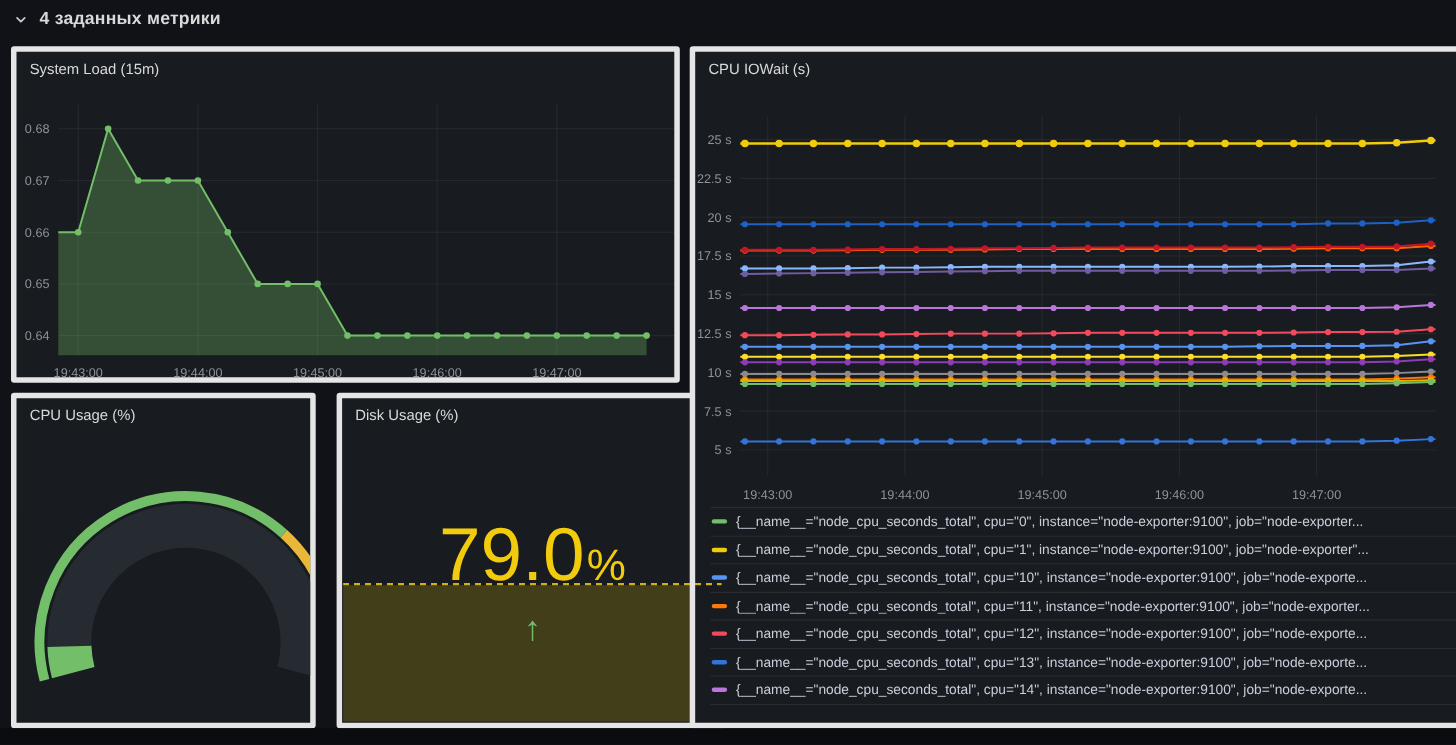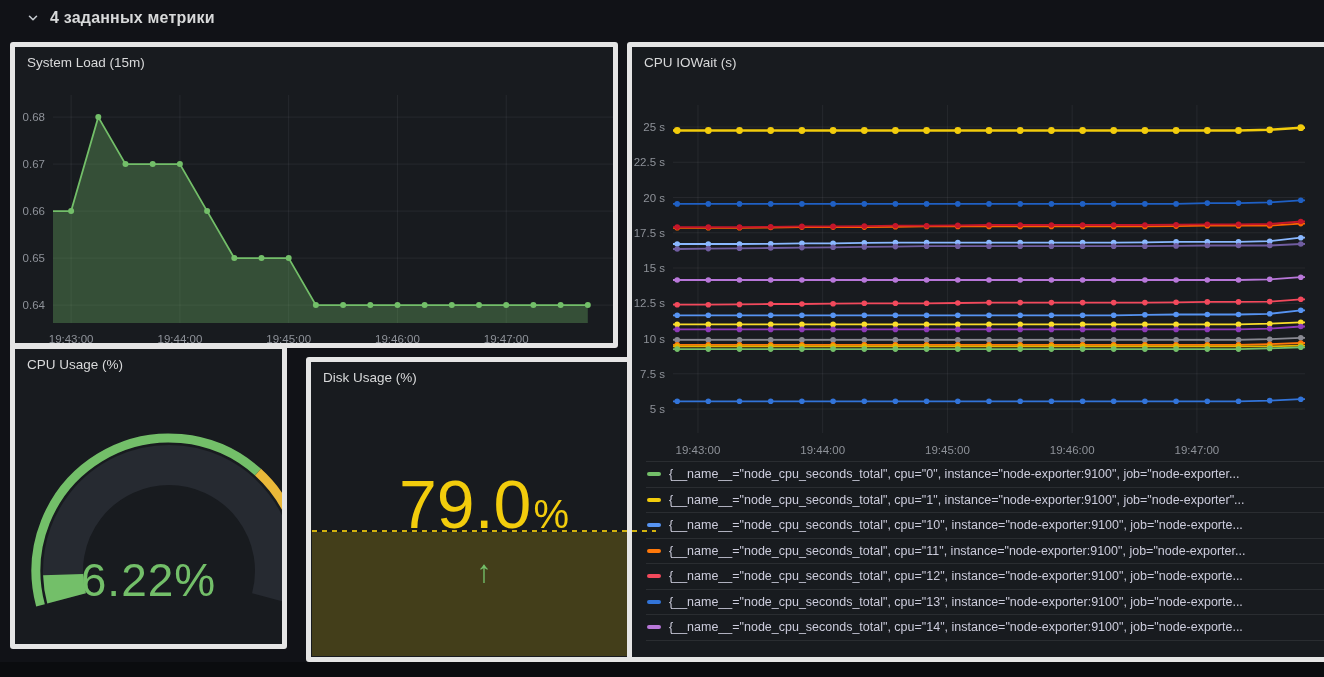--- a/index.html
+++ b/index.html
@@ -1,26 +1,26 @@
 <!DOCTYPE html>
 <html><head>
 <meta charset="utf-8">
 <style>
   html,body{margin:0;padding:0}
   body{width:1324px;height:677px;background:#111217;position:relative;overflow:hidden;
        font-family:"Liberation Sans",sans-serif;}
   .dash-header{position:absolute;top:0;left:0;height:36px;display:flex;align-items:center;
-       padding-left:26px;gap:10px;cursor:pointer}
+       padding-left:12px;gap:10px;cursor:pointer}
   .dash-header .chev{width:14px;height:14px;display:block}
   .dash-header .hdr-title{font-size:16px;font-weight:700;color:#D8D9DA;letter-spacing:.2px}
   .panel{position:absolute;background:#181B1F;border:5px solid #e5e5e5;border-radius:3px;
        box-sizing:border-box;overflow:hidden}
   .panel-title{position:absolute;top:8px;left:12px;font-size:13.5px;font-weight:500;color:#D8D9DA;z-index:3}
   #panel-sysload{left:10px;top:42px;width:608px;height:306px}
-  #panel-cpu{left:10px;top:344px;width:277px;height:305px}
+  #panel-cpu{left:10px;top:357px;width:277px;height:305px}
   #panel-disk{left:306px;top:357px;width:356px;height:305px}
   #panel-iowait{left:627px;top:42px;width:772px;height:620px}
   svg.chart{position:absolute;left:0;top:0}
   
   #gauge-svg{position:absolute;left:0;top:0}
   .gauge-value{position:absolute;left:0;right:0;top:204px;text-align:center;font-size:46px;
        color:#73BF69;font-weight:400;letter-spacing:1px;z-index:2}
   
   .disk-fill{position:absolute;left:1px;right:1px;bottom:1px;top:170px;background:rgba(242,204,12,0.20);z-index:0}
   .disk-dash{position:absolute;left:1px;right:1px;top:168px;height:2px;z-index:1;
@@ -100,21 +100,20 @@
 
 <div class="panel" id="panel-cpu">
   <div class="panel-title">CPU Usage (%)</div>
   <svg id="gauge-svg" width="299" height="303">
       <path d="M25.5 256.4 A133 133 0 0 1 243.0 123.2" stroke="#73BF69" stroke-width="9" fill="none"></path>
       <path d="M243.0 123.2 A133 133 0 0 1 286.3 208.1" stroke="#EAB839" stroke-width="9" fill="none"></path>
       <path d="M286.3 208.1 A133 133 0 0 1 282.5 256.4" stroke="#F2495C" stroke-width="9" fill="none"></path>
       <path d="M51.6 249.4 A106 106 0 1 1 256.4 249.4" stroke="#262A31" stroke-width="40" fill="none"></path>
       <path d="M51.6 249.4 A106 106 0 0 1 48.1 225.6" stroke="#73BF69" stroke-width="40" fill="none"></path>
     </svg>
-  <div class="gauge-value">6.22%</div>
 </div>
 
 <div class="panel" id="panel-disk">
   <div class="disk-fill"></div>
   <div class="disk-dash"></div>
   <div class="panel-title">Disk Usage (%)</div>
   <div class="disk-stack">
     <div>
       <span class="disk-value">79.0</span><span class="disk-unit">%</span>
     </div>

